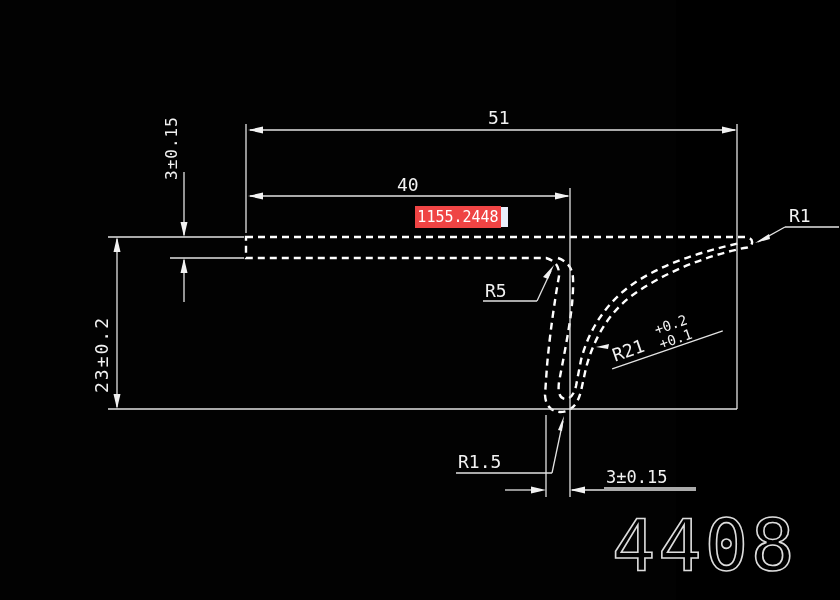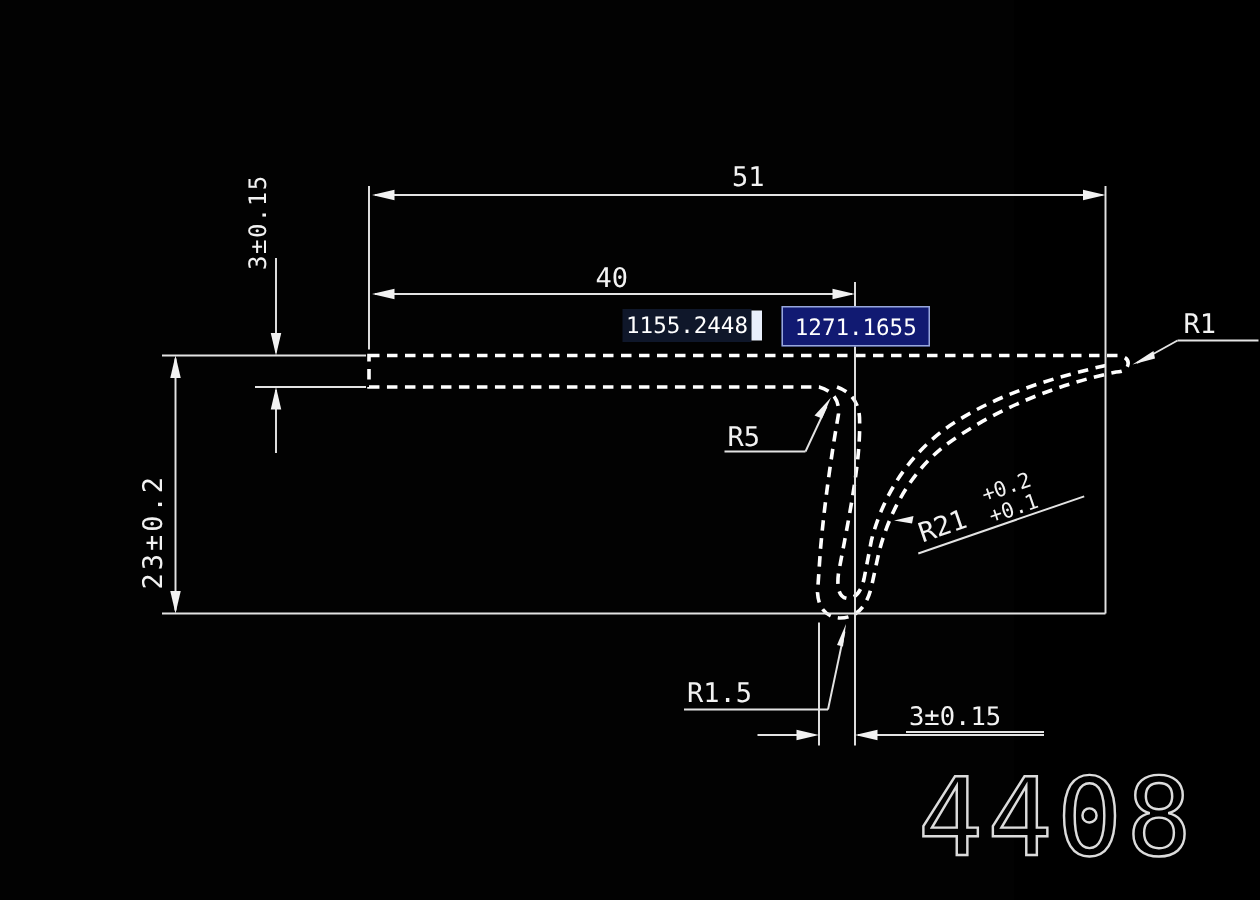--- a/index.html
+++ b/index.html
@@ -3,21 +3,21 @@
 <meta charset="utf-8">
 <style>
   html,body{margin:0;padding:0;background:#000;}
   body{width:840px;height:600px;position:relative;overflow:hidden;
        font-family:"DejaVu Sans Mono", monospace;}
   .stage{position:absolute;left:0;top:0;width:676px;height:600px;background:#020202;}
   svg{position:absolute;left:0;top:0;}
   svg text{fill:#f2f2f2;font-family:"DejaVu Sans Mono", monospace;}
   .coord-box{position:absolute;display:flex;align-items:center;justify-content:center;
              color:#fff;font-size:15px;font-family:"DejaVu Sans Mono", monospace;}
-  .coord-active{left:415px;top:206px;width:86px;height:22px;background:#0f172a;}
+  .coord-active{left:415px;top:206px;width:86px;height:22px;background:#ef4444;}
   .coord-cursor{position:absolute;left:501px;top:207px;width:7px;height:20px;background:#e9effc;}
   .coord-inactive{left:521px;top:204px;width:97px;height:25px;background:#111a72;
                   border:1px solid #98a7dc;}
   .stamp{position:absolute;left:612px;top:503px;font-size:72px;letter-spacing:3px;
          font-family:"DejaVu Sans Mono", monospace;color:transparent;
          -webkit-text-stroke:1.6px #dcdcdc;}
   @supports not (-webkit-text-stroke: 1px #fff) { .stamp{color:#c9c9c9;} }
 </style>
 </head>
 <body>
@@ -92,16 +92,15 @@
   <g transform="translate(613,356) rotate(-19)">
     <text x="0" y="6" font-size="18">R21</text>
     <text x="48" y="-6" font-size="14">+0.2</text>
     <text x="48" y="9" font-size="14">+0.1</text>
     <line x1="-5" y1="12" x2="112" y2="12" stroke="#e3e3e3" stroke-width="1.3"></line>
   </g>
 </svg>
 
   <div class="coord-box coord-active">1155.2448</div>
   <div class="coord-cursor"></div>
-  <div class="coord-box coord-inactive">1271.1655</div>
 
   <div class="stamp">4408</div>
 </div>
 
 </body></html>

